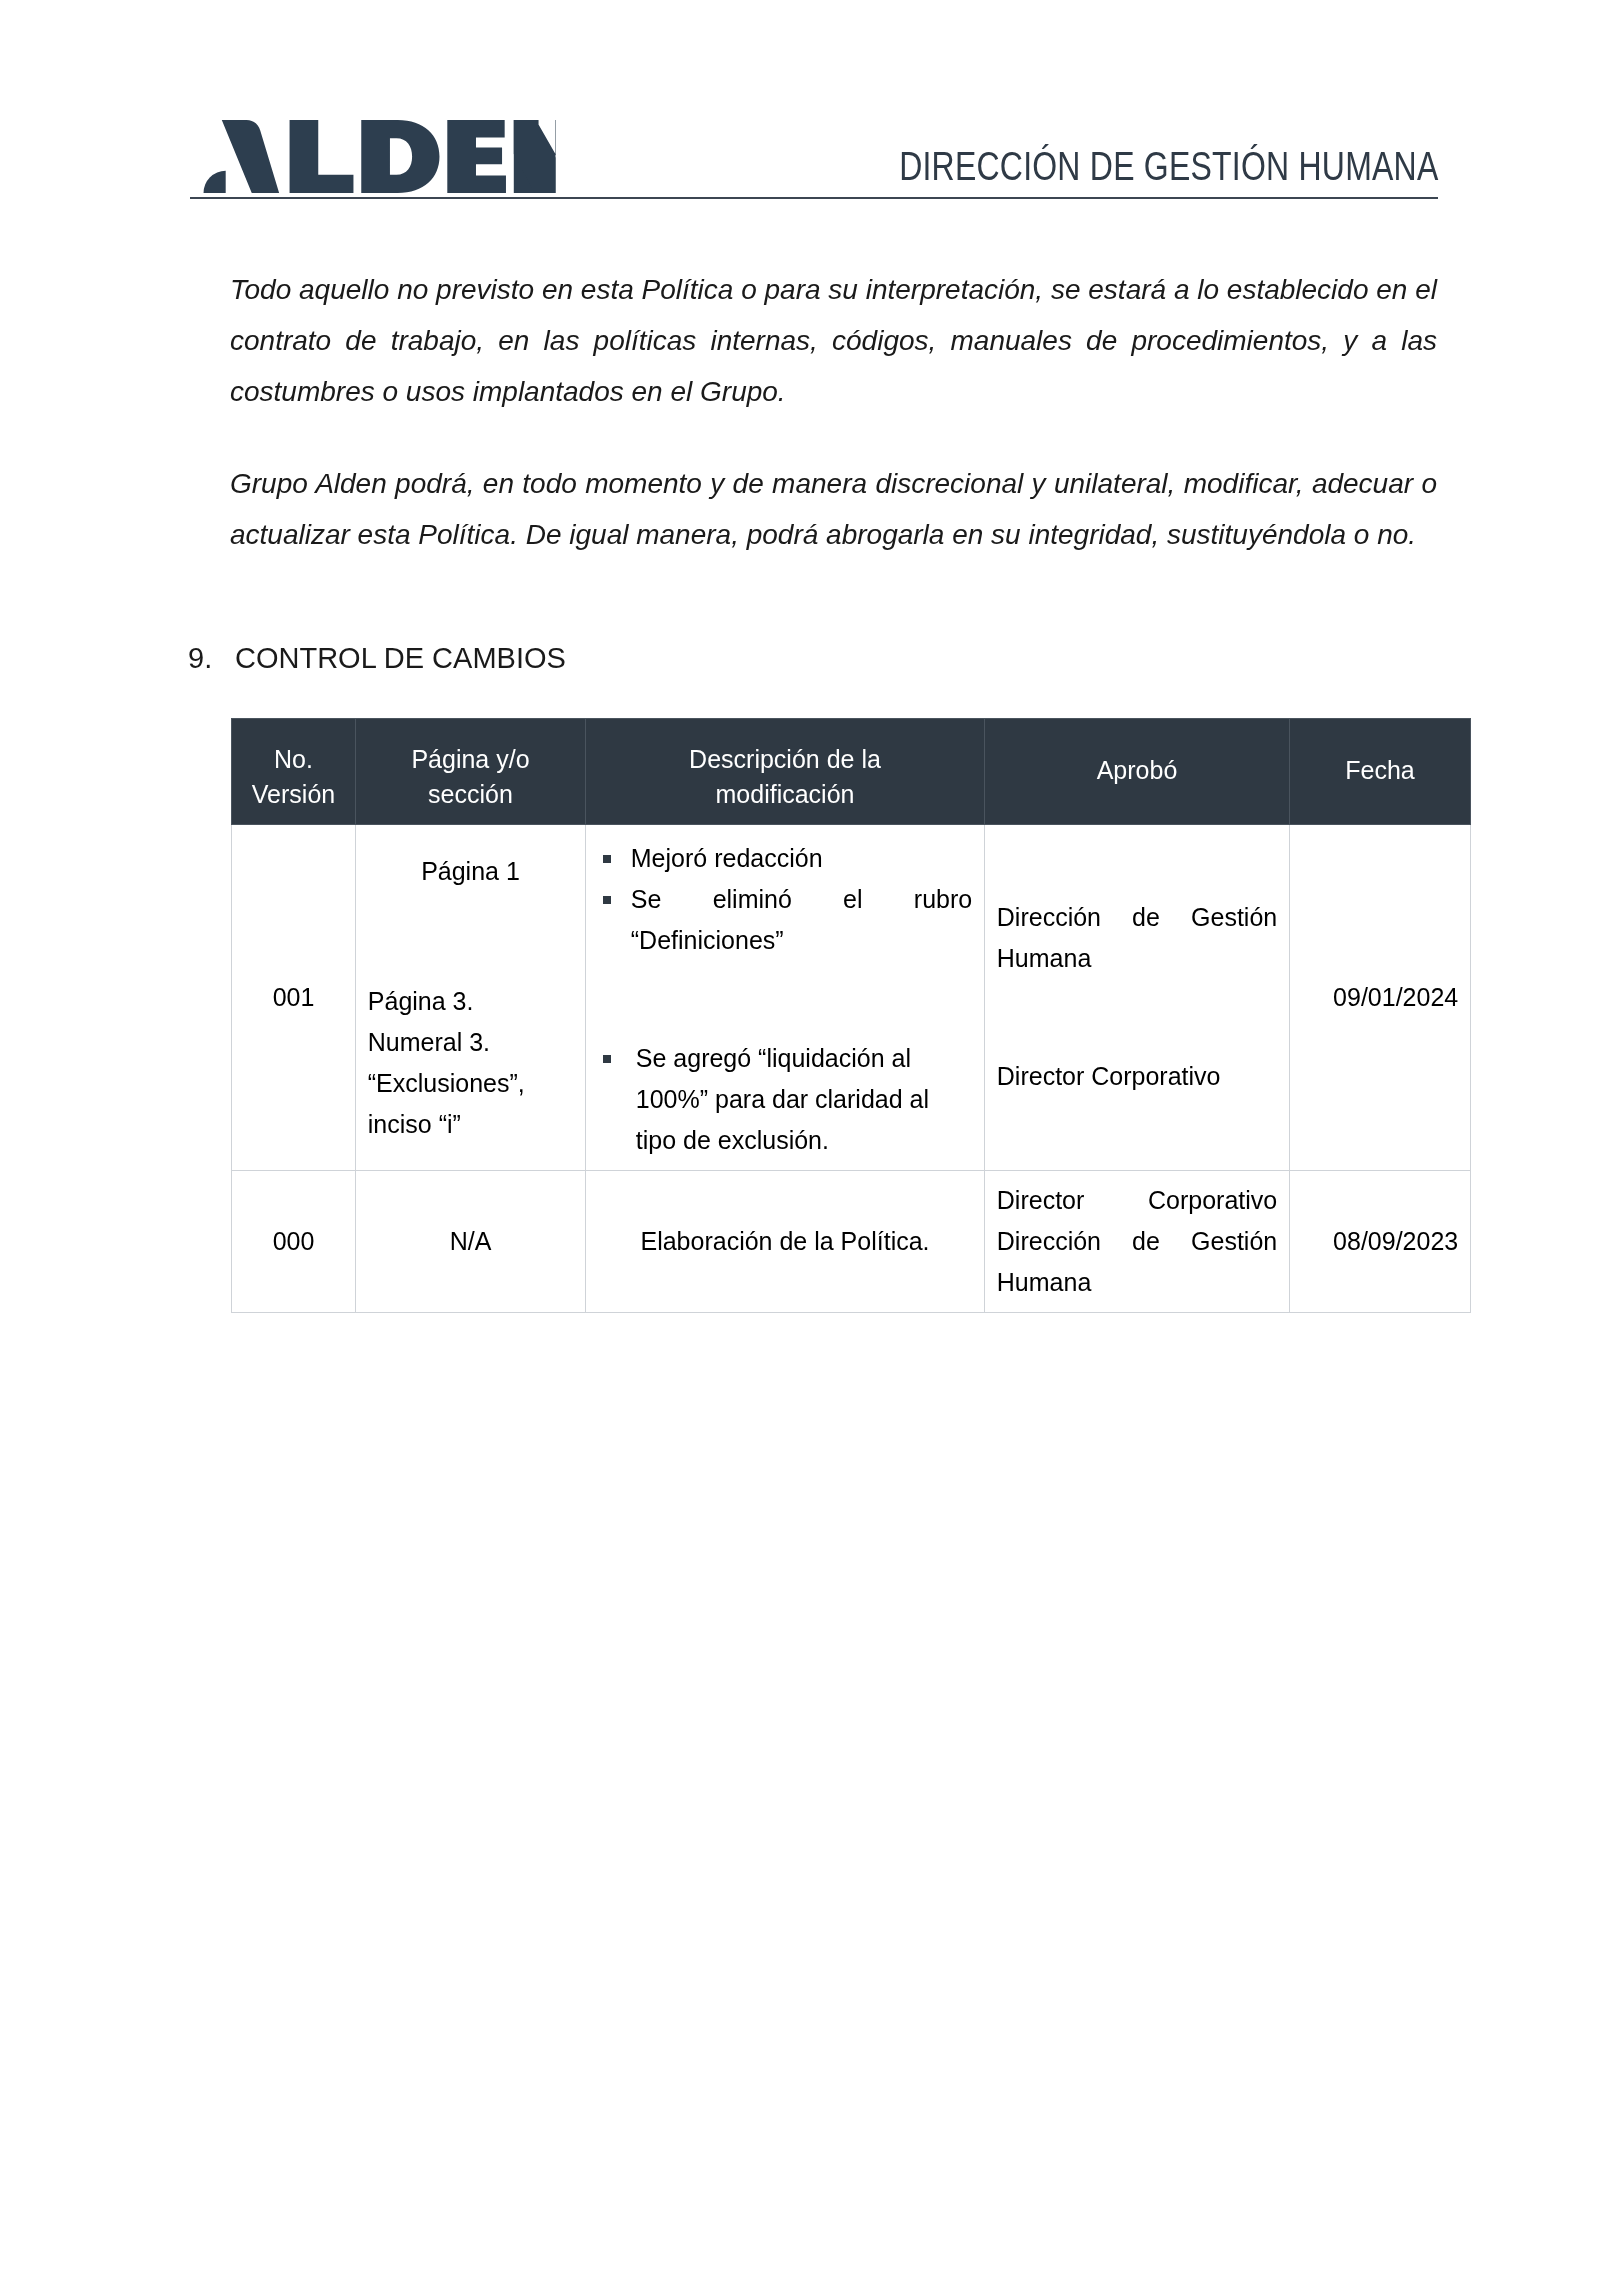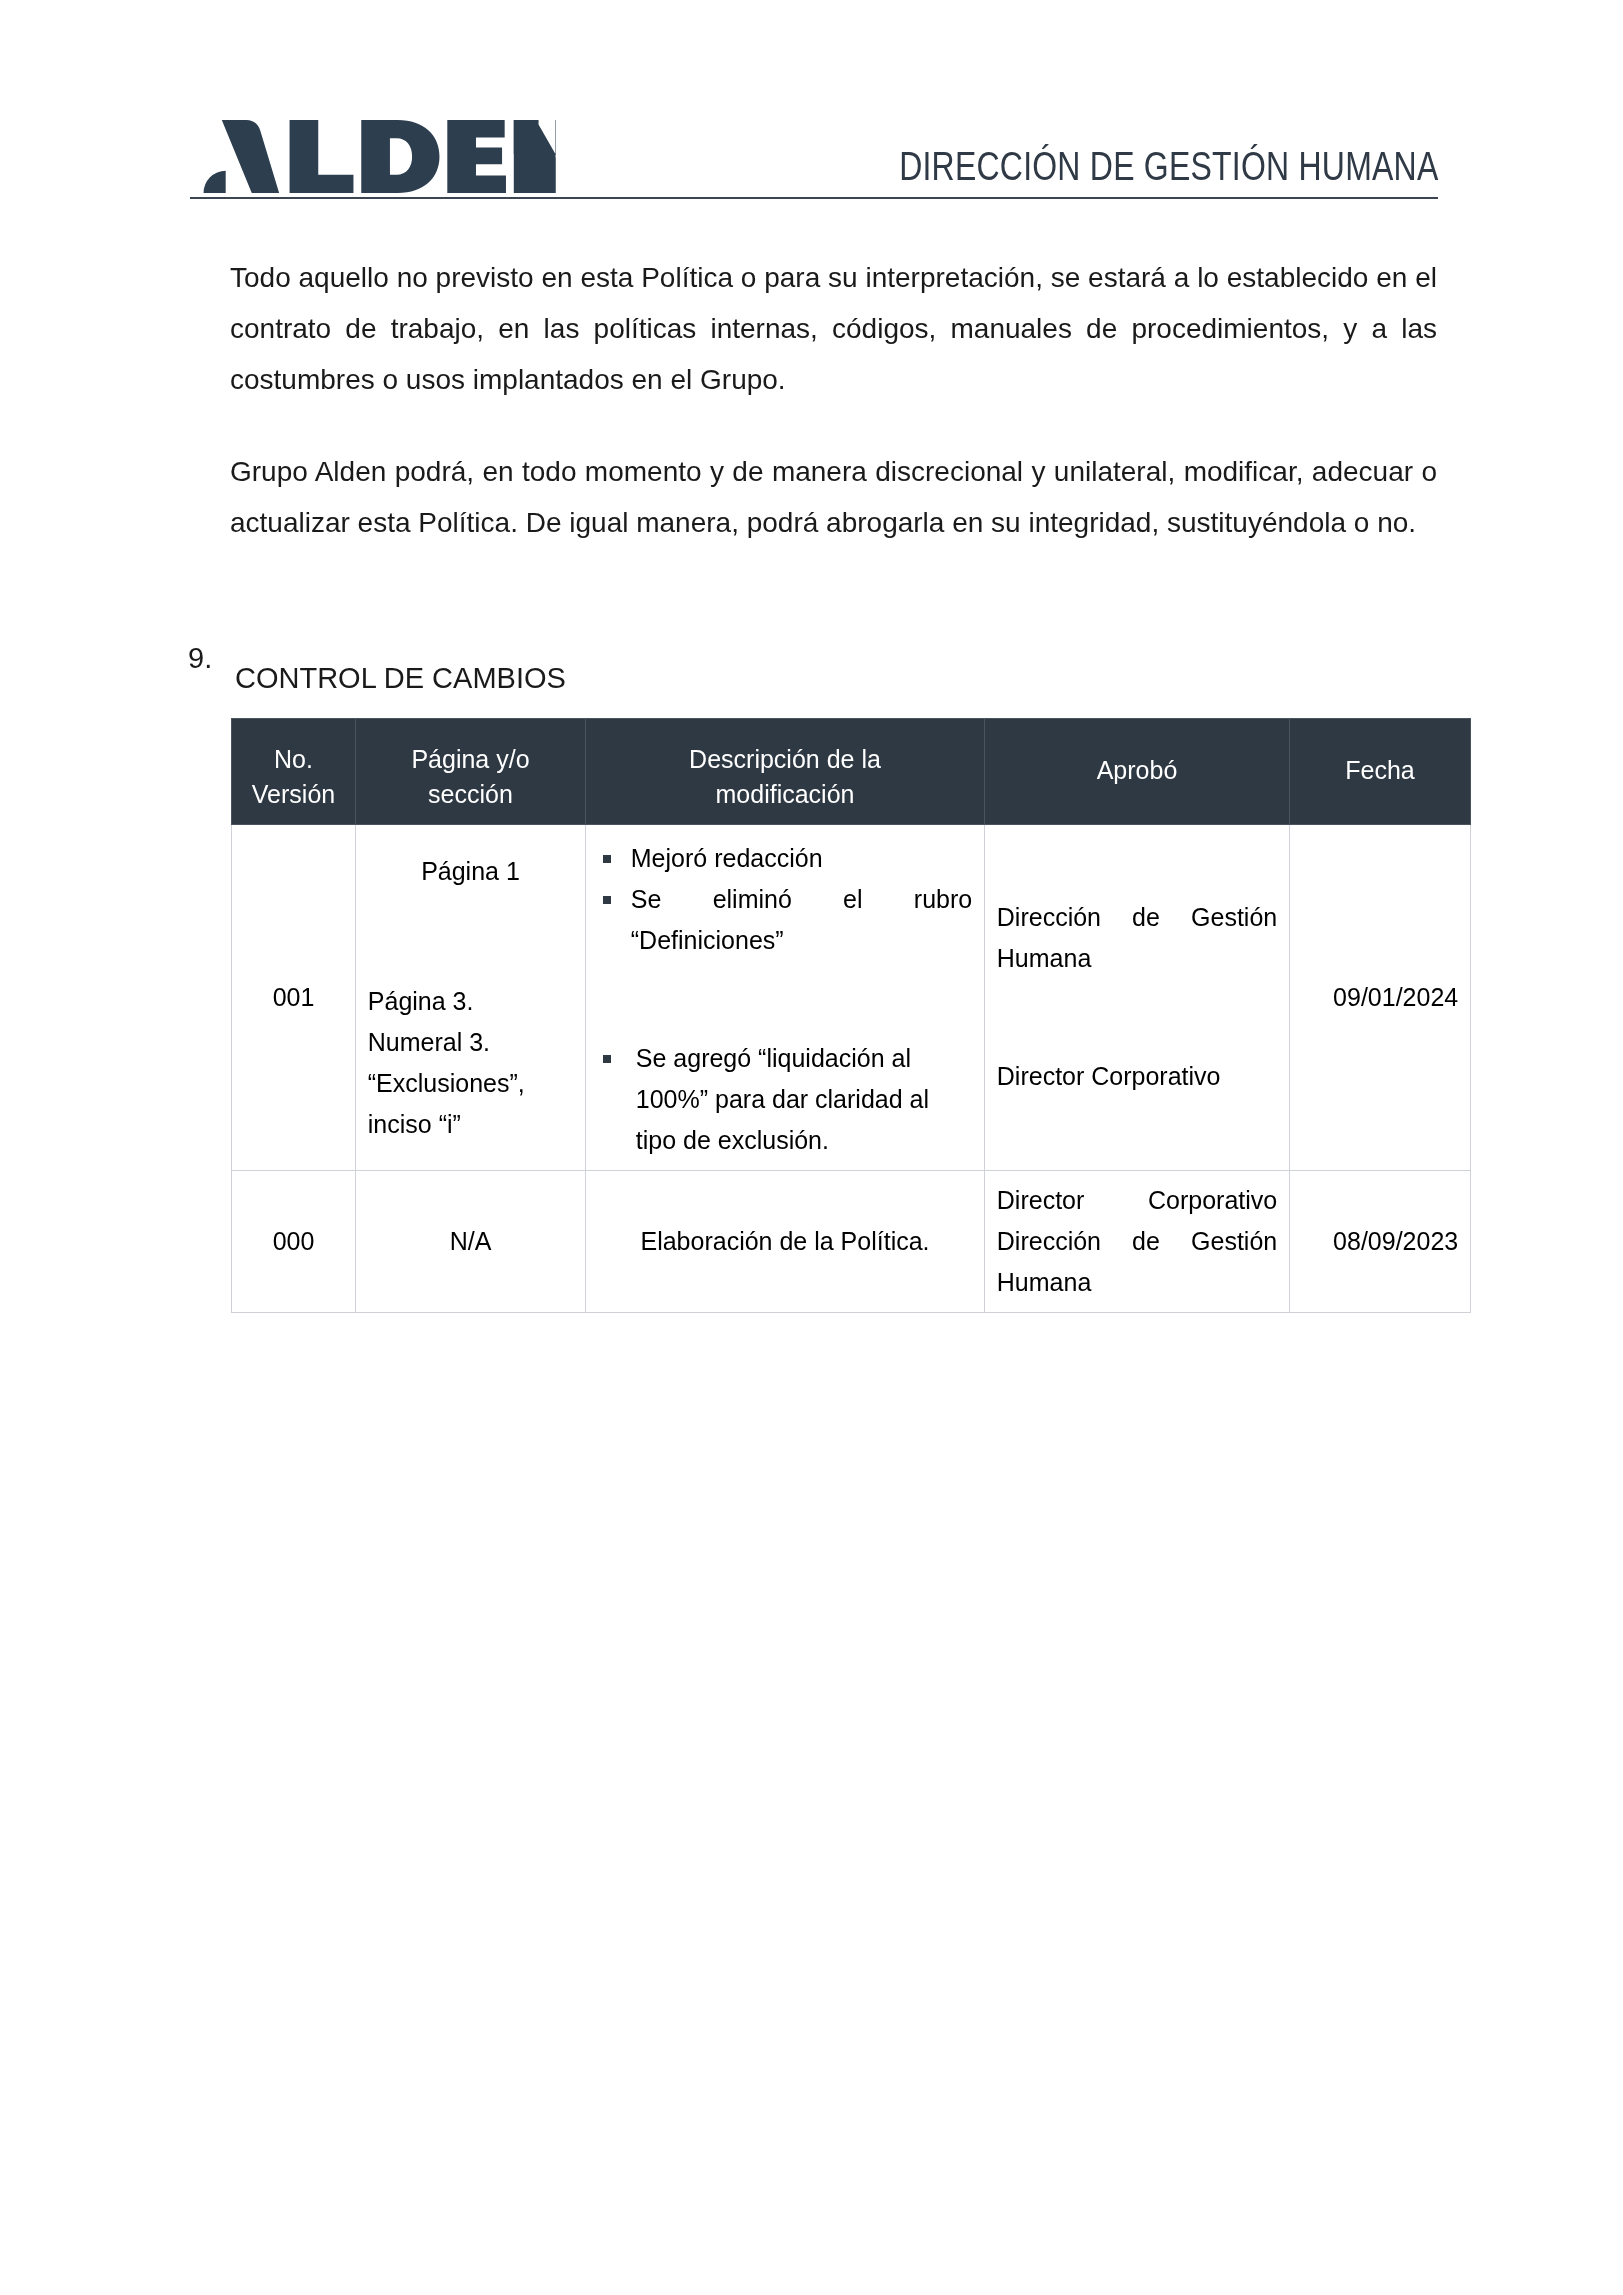--- a/index.html
+++ b/index.html
@@ -67,22 +67,23 @@
     top: 99px;
     width: 1248px;
     height: 0;
     border-top: 2.6px solid #3c4652;
   }
 
   
   .content {
     position: absolute;
     left: 230px;
-    top: 252px;
+    top: 264px;
     width: 1207px;
+    font-style: italic;
   }
   p.body-par {
     margin: 0 0 0 0;
     font-size: 28px;
     line-height: 51px;
     text-align: justify;
     text-justify: inter-word;
     color: #1a1a1a;
     font-family: "Liberation Sans", sans-serif;
   }
@@ -97,21 +98,21 @@
     font-size: 29px;
     line-height: 34px;
     color: #1a1a1a;
     display: flex;
     align-items: flex-start;
   }
   .section-num {
     width: 47px;
     flex: 0 0 47px;
   }
-  .section-label { flex: 1 1 auto; margin-top: 20px; }
+  .section-label { flex: 1 1 auto; }
 
   
   .change-table {
     position: absolute;
     left: 231px;
     top: 718px;
     width: 1240px;
     border-collapse: collapse;
     table-layout: fixed;
     font-size: 25px;

